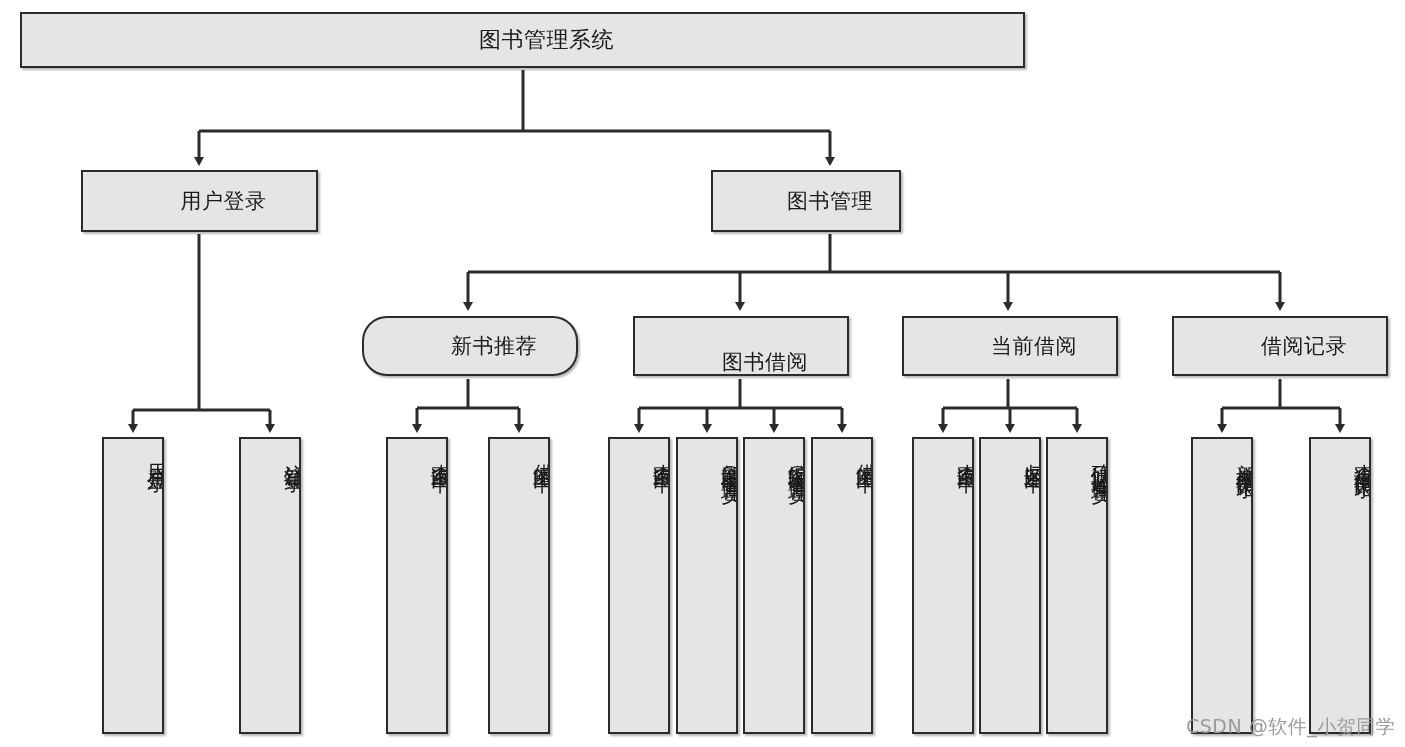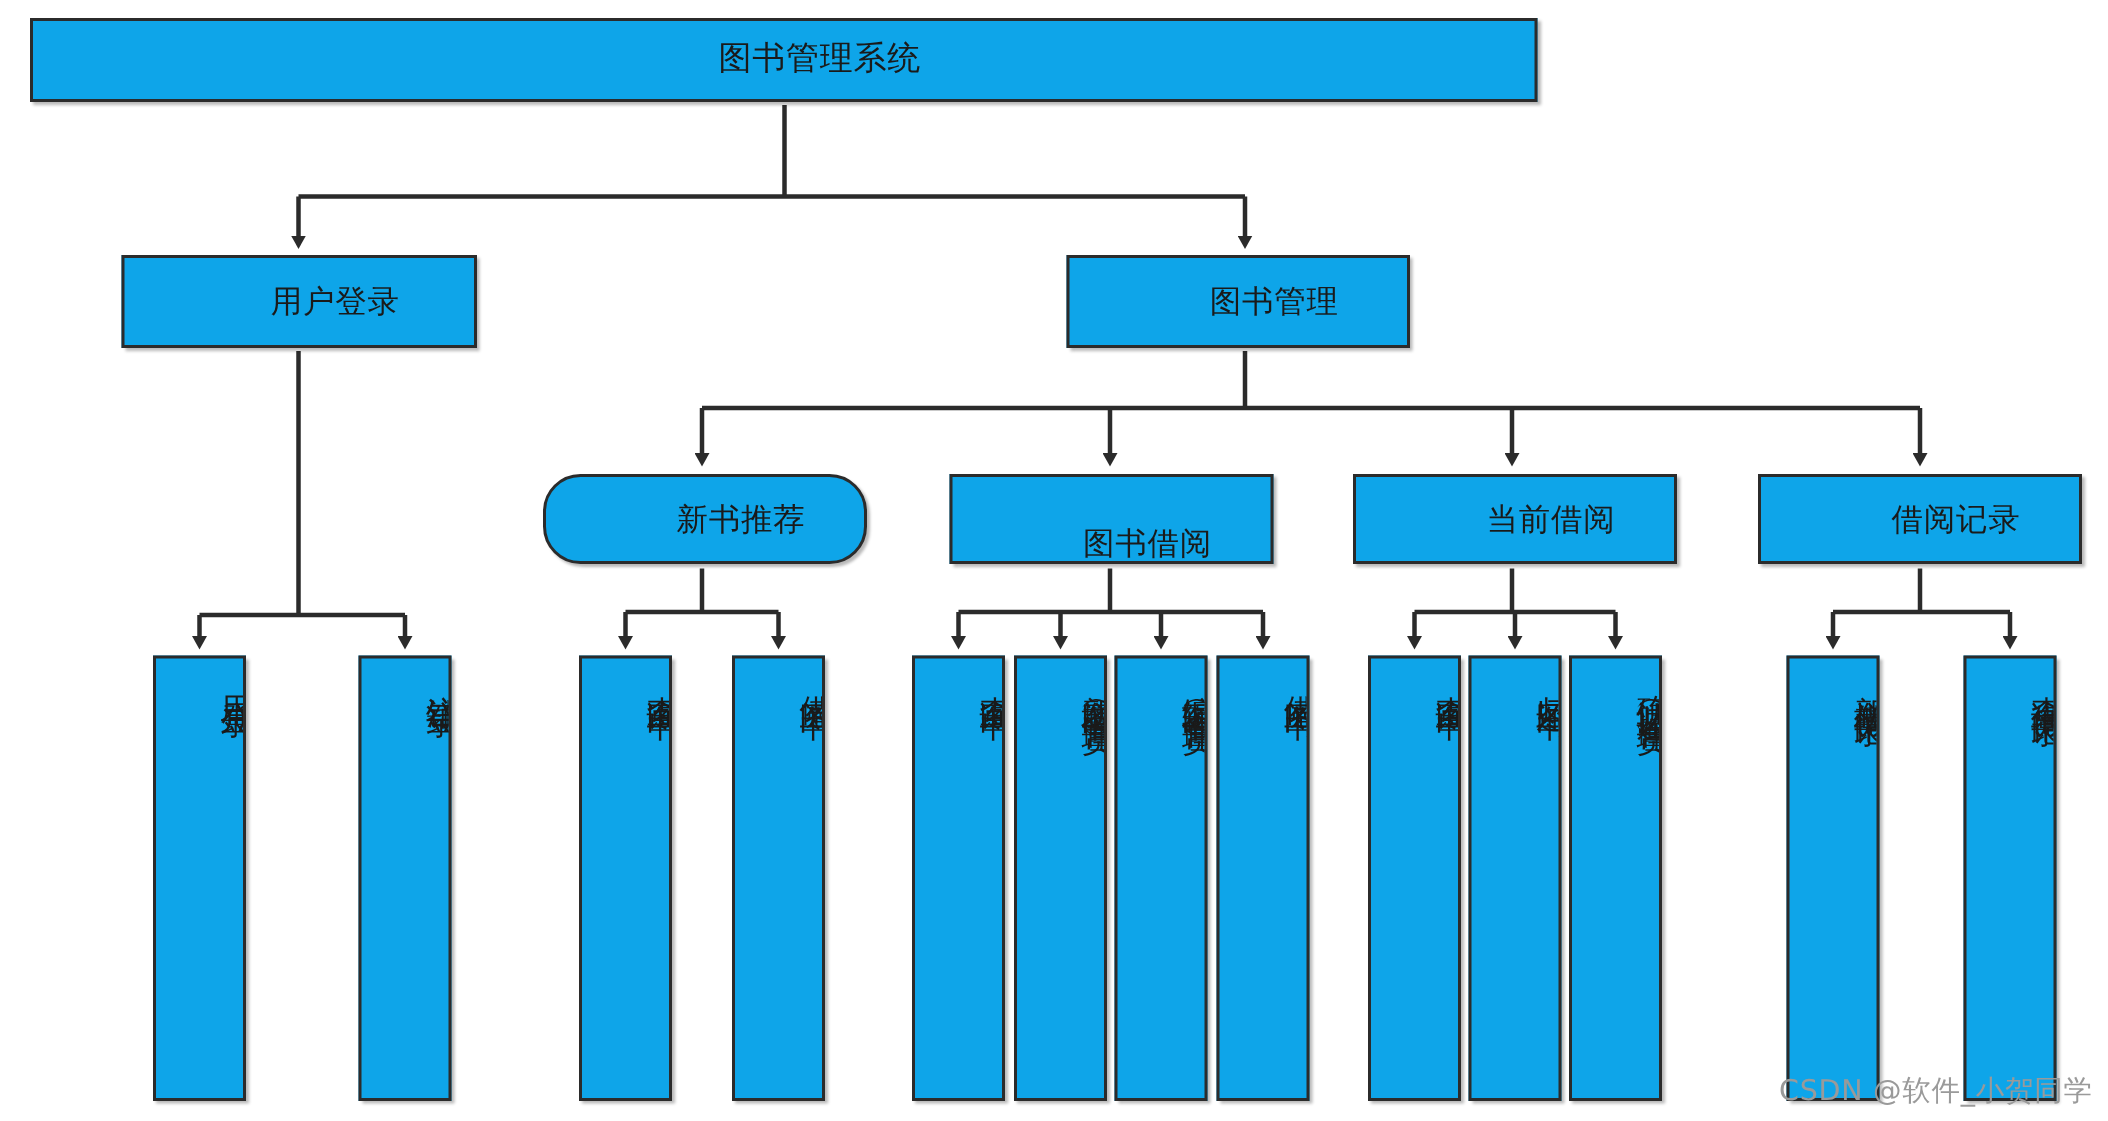--- a/index.html
+++ b/index.html
@@ -22,21 +22,21 @@
   svg.connectors {
     position: absolute;
     left: 0;
     top: 0;
     width: 1405px;
     height: 747px;
   }
   .node {
     position: absolute;
     box-sizing: border-box;
-    background: #0ea5e9;
+    background: #e5e5e5;
     border: 2px solid #2b2b2b;
     box-shadow: 2px 2px 2px rgba(0,0,0,0.28);
     display: flex;
     align-items: center;
     justify-content: center;
     overflow: hidden;
     padding-left: 48px;
   }
   .node-label {
     color: #1a1a1a;
@@ -129,21 +129,21 @@
     </g>
   </svg>
 
   <div class="node title horizontal" style="left:20px; top:12px; width:1005px; height:56px;">
     <span class="node-label">图书管理系统</span>
   </div>
 
   <div class="node horizontal" style="left:81px; top:170px; width:237px; height:62px;">
     <span class="node-label">用户登录</span>
   </div>
-  <div class="node horizontal" style="left:711px; top:170px; width:229px; height:62px;">
+  <div class="node horizontal" style="left:711px; top:170px; width:190px; height:62px;">
     <span class="node-label">图书管理</span>
   </div>
 
   <div class="node horizontal" style="left:362px; top:316px; width:216px; height:60px;border-radius:25px;">
     <span class="node-label">新书推荐</span>
   </div>
   <div class="node horizontal" style="left:633px; top:316px; width:216px; height:60px;align-items:flex-end;">
     <span class="node-label">图书借阅</span>
   </div>
   <div class="node horizontal" style="left:1172px; top:316px; width:216px; height:60px;">

